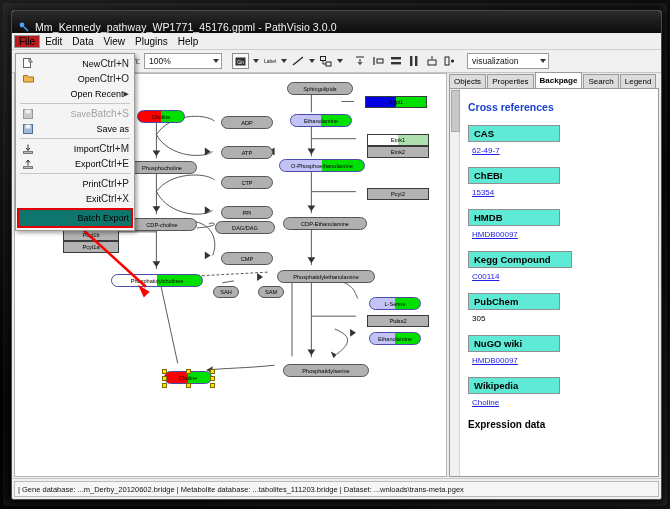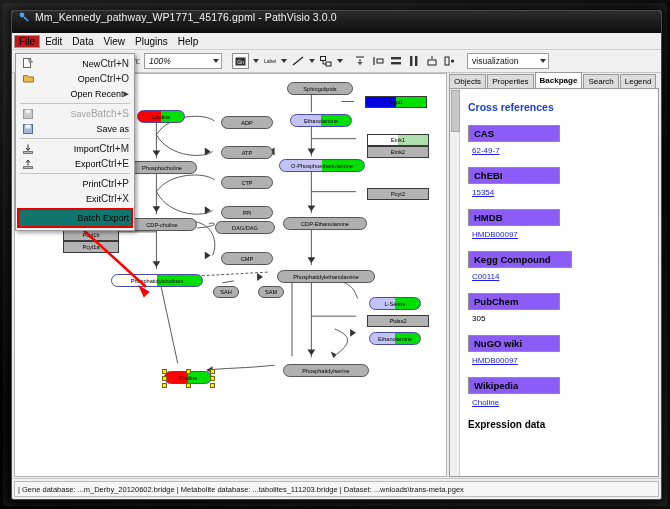--- a/index.html
+++ b/index.html
@@ -11,21 +11,21 @@
   #frame .glow{position:absolute;left:3px;top:3px;width:664px;height:503px;
          border-radius:4px;box-shadow:inset 0 0 14px rgba(255,255,255,.10);}
 
   
   #app{position:absolute;left:11px;top:10px;width:649px;height:488px;
        background:#ececec;border:1px solid #4a4a4a;border-radius:3px;overflow:hidden;
        box-shadow:0 2px 8px rgba(0,0,0,.6);}
 
   
   #titlebar{height:22px;background:linear-gradient(180deg,#2b2b2b,#0c0c0c);
-            display:flex;align-items:flex-start;padding-left:6px;gap:5px;}
+            display:flex;align-items:flex-end;padding-left:6px;gap:5px;}
   #titlebar .tico{width:12px;height:12px;position:relative;flex:0 0 auto;}
   #titlebar .tico svg{display:block;}
   #title-text{color:#f2f2f2;font-size:10.5px;white-space:nowrap;letter-spacing:.1px;}
 
   
   #menubar{height:16px;background:#efefef;border-bottom:1px solid #cfcfcf;
            display:flex;align-items:center;padding-left:2px;font-size:10px;color:#000;}
   .menu-item{padding:1px 5px;cursor:default;}
   .menu-item.active{background:#b91c1c;border:1px solid #9a9a9a;padding:0 4px;}
 
@@ -54,21 +54,21 @@
   #tabstrip{display:flex;align-items:flex-end;height:15px;gap:1px;}
   .tab{font-size:8px;padding:1px 4px;border:1px solid #9a9a9a;border-bottom:none;
        background:#dcdcdc;color:#000;line-height:11px;}
   .tab.sel{background:#fff;font-weight:bold;padding:2px 4px 2px;}
   #sidepanel{flex:1 1 auto;border:1px solid #9a9a9a;background:#fff;overflow:hidden;
              display:flex;}
   #sidescroll{width:9px;background:#f1f1f1;border-right:1px solid #d3d3d3;position:relative;}
   #sidescroll .thumb{position:absolute;left:1px;top:1px;width:7px;height:40px;background:#c8c8c8;border:1px solid #a8a8a8;}
   #sidecontent{flex:1 1 auto;padding:8px 10px 4px 8px;overflow:hidden;}
   .xref-title{color:#1a3fd0;font-weight:bold;font-size:10.5px;margin:4px 0 12px;}
-  .xref-box{border:1px solid #8f8f8f;background:#8b5cf6;font-weight:bold;font-size:9.5px;
+  .xref-box{border:1px solid #8f8f8f;background:#5eead4;font-weight:bold;font-size:9.5px;
             color:#000;padding:2px 5px;width:80px;margin-bottom:4px;}
   .xref-val{font-size:8px;margin:0 0 12px 4px;}
   .xref-val a{color:#2020e8;text-decoration:underline;}
   .xref-val.plain{color:#000;}
   .expr{font-weight:bold;font-size:10px;color:#000;margin-top:2px;}
 
   
   #statusbar{position:absolute;left:0;right:0;bottom:0;height:20px;background:#f0f0f0;
              border-top:1px solid #c9c9c9;display:flex;align-items:center;}
   #statusbar .inner{margin:2px;flex:1 1 auto;height:14px;border:1px solid #b9b9b9;background:#f6f6f6;
@@ -131,21 +131,21 @@
       <span class="menu-item active">File</span>
       <span class="menu-item">Edit</span>
       <span class="menu-item">Data</span>
       <span class="menu-item">View</span>
       <span class="menu-item">Plugins</span>
       <span class="menu-item">Help</span>
     </div>
 
     <div id="toolbar">
       <span class="tb-lbl">Zoom:</span>
-      <span class="combo" style="width:70px;font-style:italic;">
+      <span class="combo" style="width:70px;">
         <span>100%</span>
         <span class="car"></span>
       </span>
 
       <span class="tbtn" style="margin-left:6px;">
         <svg width="11" height="9">
             <rect x="0.5" y="0.5" width="10" height="8" fill="#333"></rect>
         <text x="5.5" y="6.5" font-size="5" fill="#fff" text-anchor="middle" font-family="Liberation Sans">Gn</text>
           </svg>
       </span>

